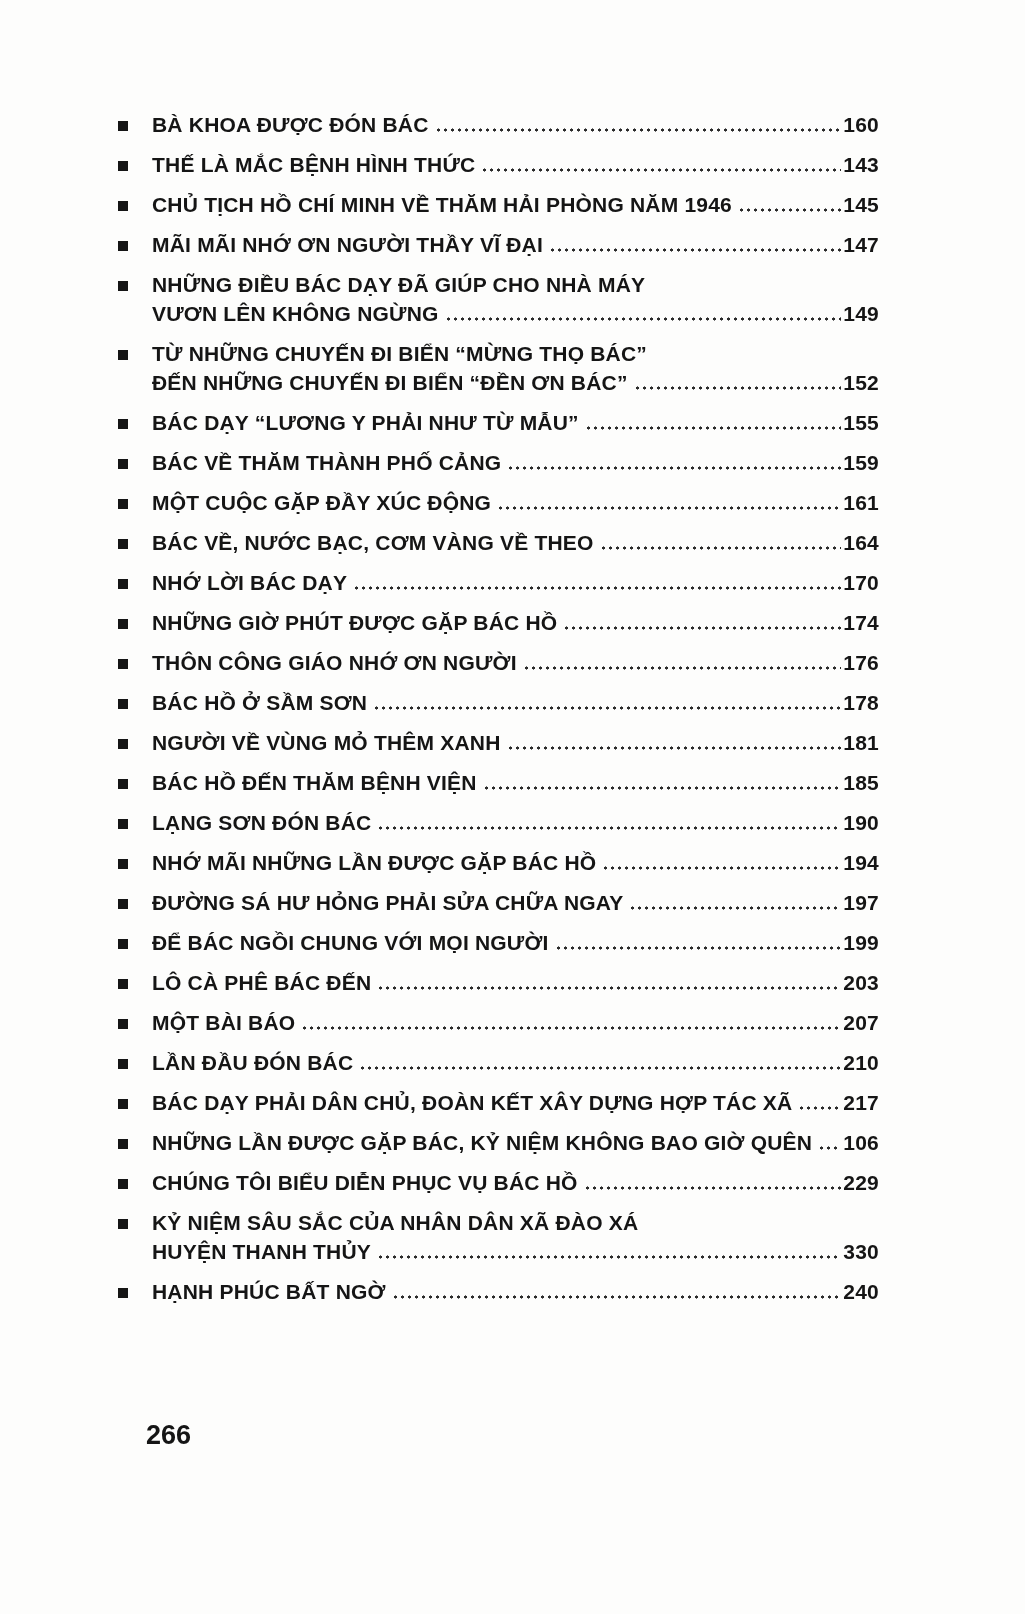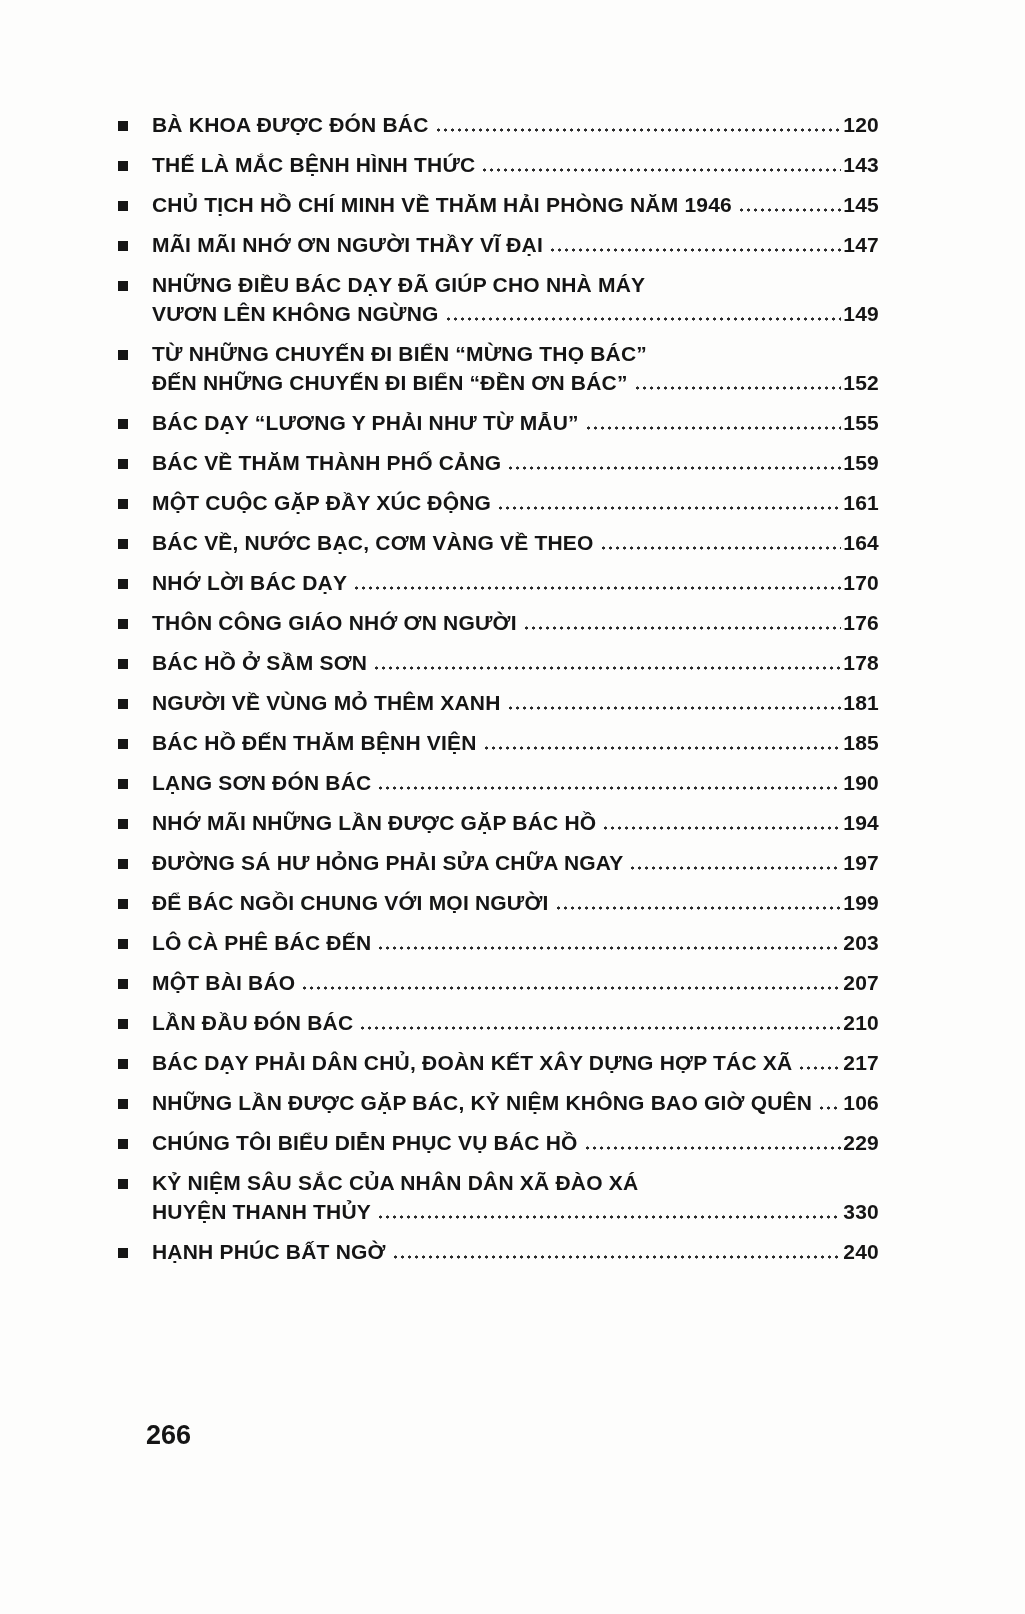--- a/index.html
+++ b/index.html
@@ -63,21 +63,21 @@
 </head>
 <body>
 
 <div class="page">
   <div class="toc" id="toc">
       <div class="entry">
         <div class="row">
           <span class="bullet"></span>
           <span class="title">BÀ KHOA ĐƯỢC ĐÓN BÁC</span>
           <span class="leader"></span>
-          <span class="pagenum">120</span>
+          <span class="pagenum">160</span>
         </div>
       </div>
       <div class="entry">
         <div class="row">
           <span class="bullet"></span>
           <span class="title">THẾ LÀ MẮC BỆNH HÌNH THỨC</span>
           <span class="leader"></span>
           <span class="pagenum">143</span>
         </div>
       </div>
@@ -150,20 +150,28 @@
           <span class="leader"></span>
           <span class="pagenum">164</span>
         </div>
       </div>
       <div class="entry">
         <div class="row">
           <span class="bullet"></span>
           <span class="title">NHỚ LỜI BÁC DẠY</span>
           <span class="leader"></span>
           <span class="pagenum">170</span>
+        </div>
+      </div>
+      <div class="entry">
+        <div class="row">
+          <span class="bullet"></span>
+          <span class="title">NHỮNG GIỜ PHÚT ĐƯỢC GẶP BÁC HỒ</span>
+          <span class="leader"></span>
+          <span class="pagenum">174</span>
         </div>
       </div>
       <div class="entry">
         <div class="row">
           <span class="bullet"></span>
           <span class="title">THÔN CÔNG GIÁO NHỚ ƠN NGƯỜI</span>
           <span class="leader"></span>
           <span class="pagenum">176</span>
         </div>
       </div>

